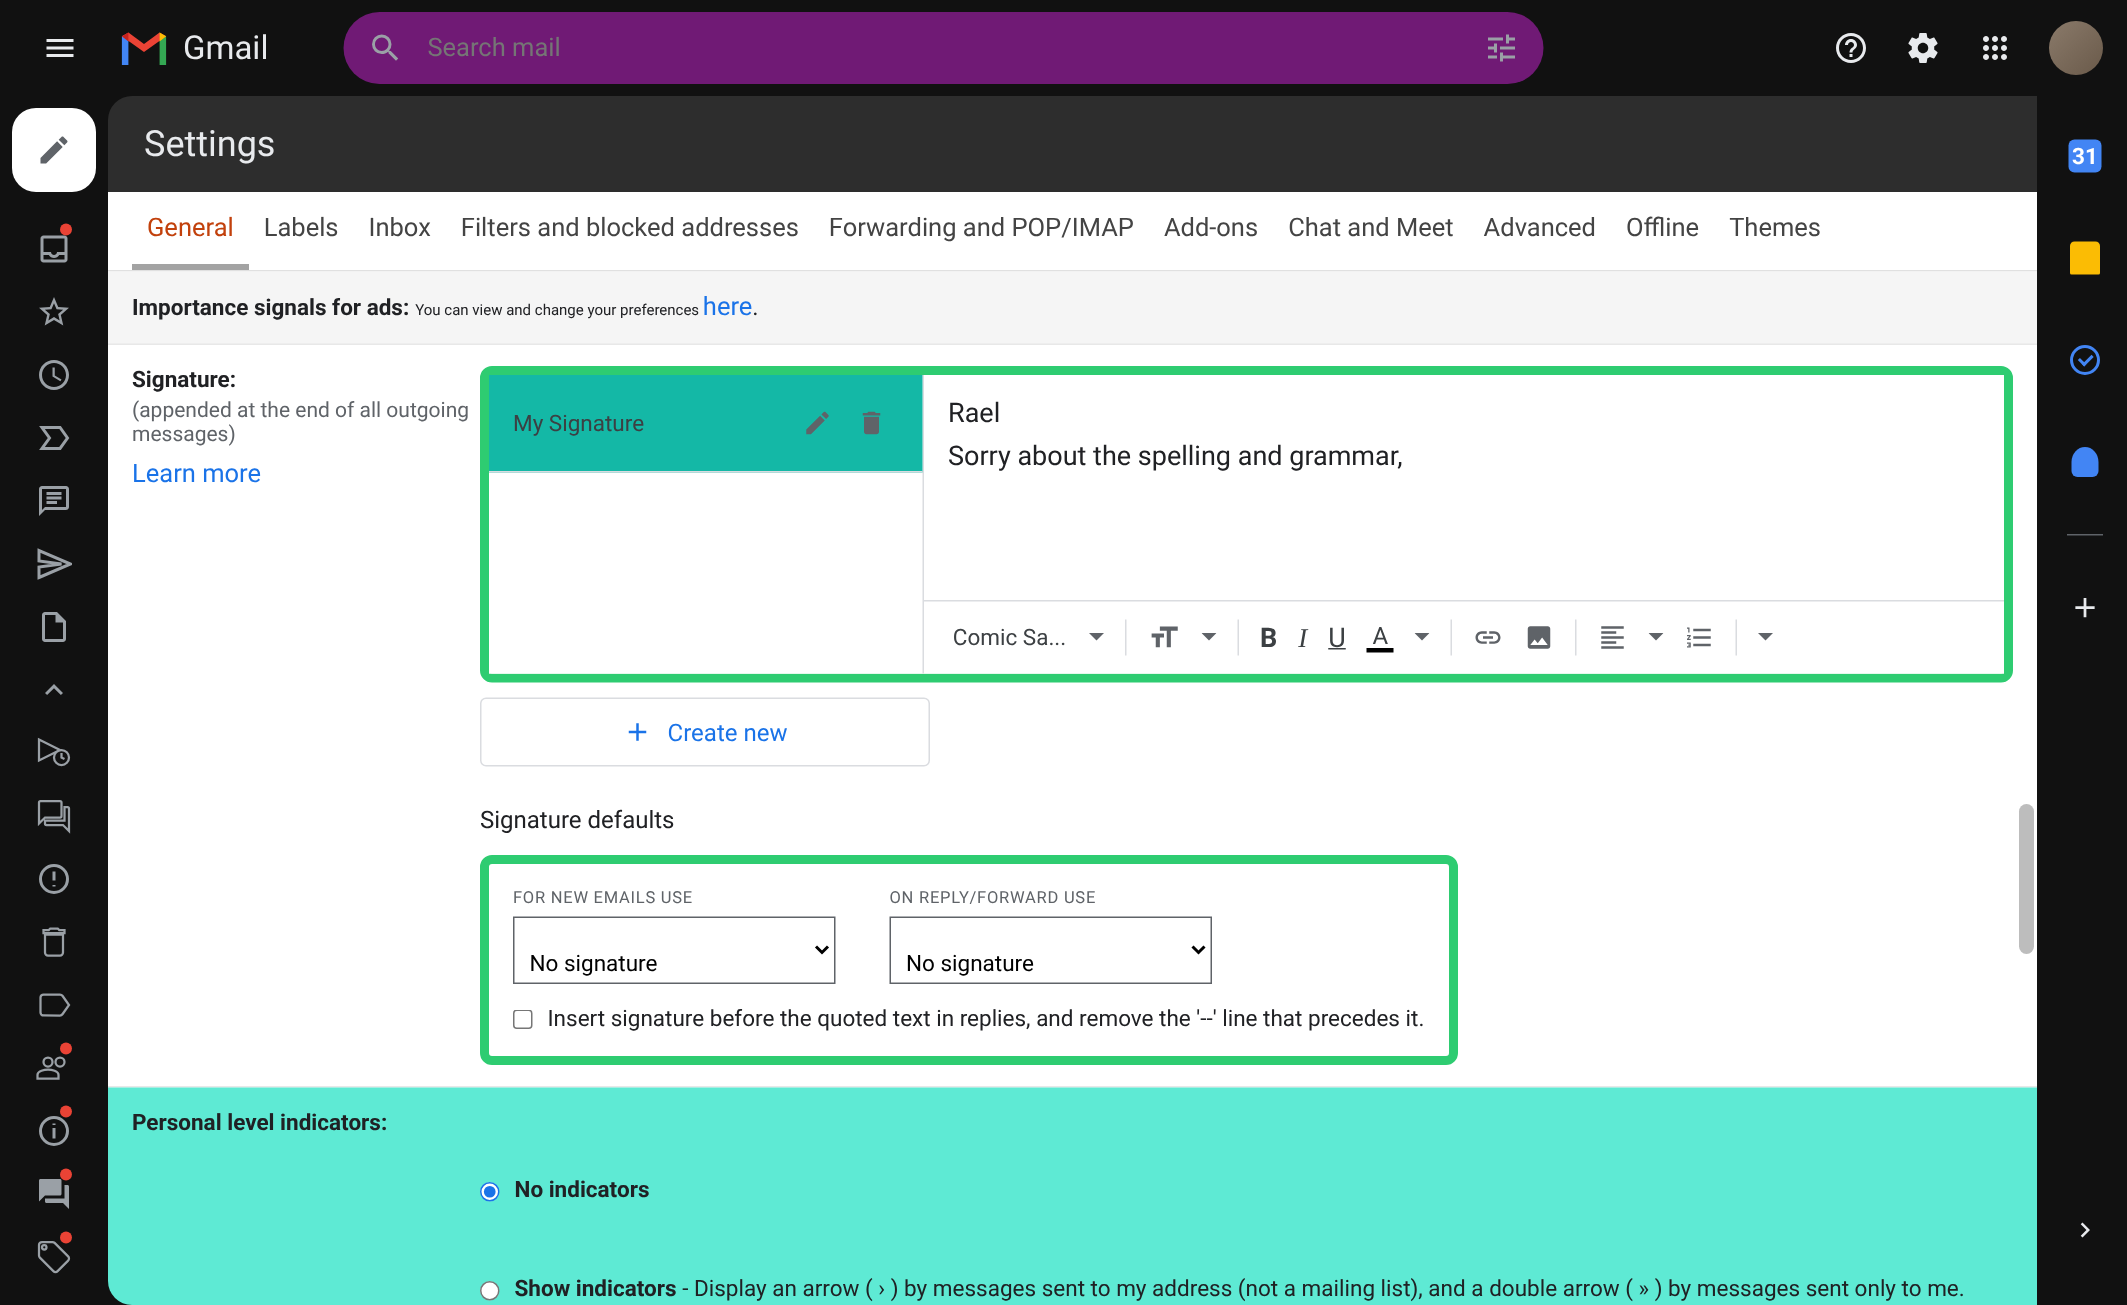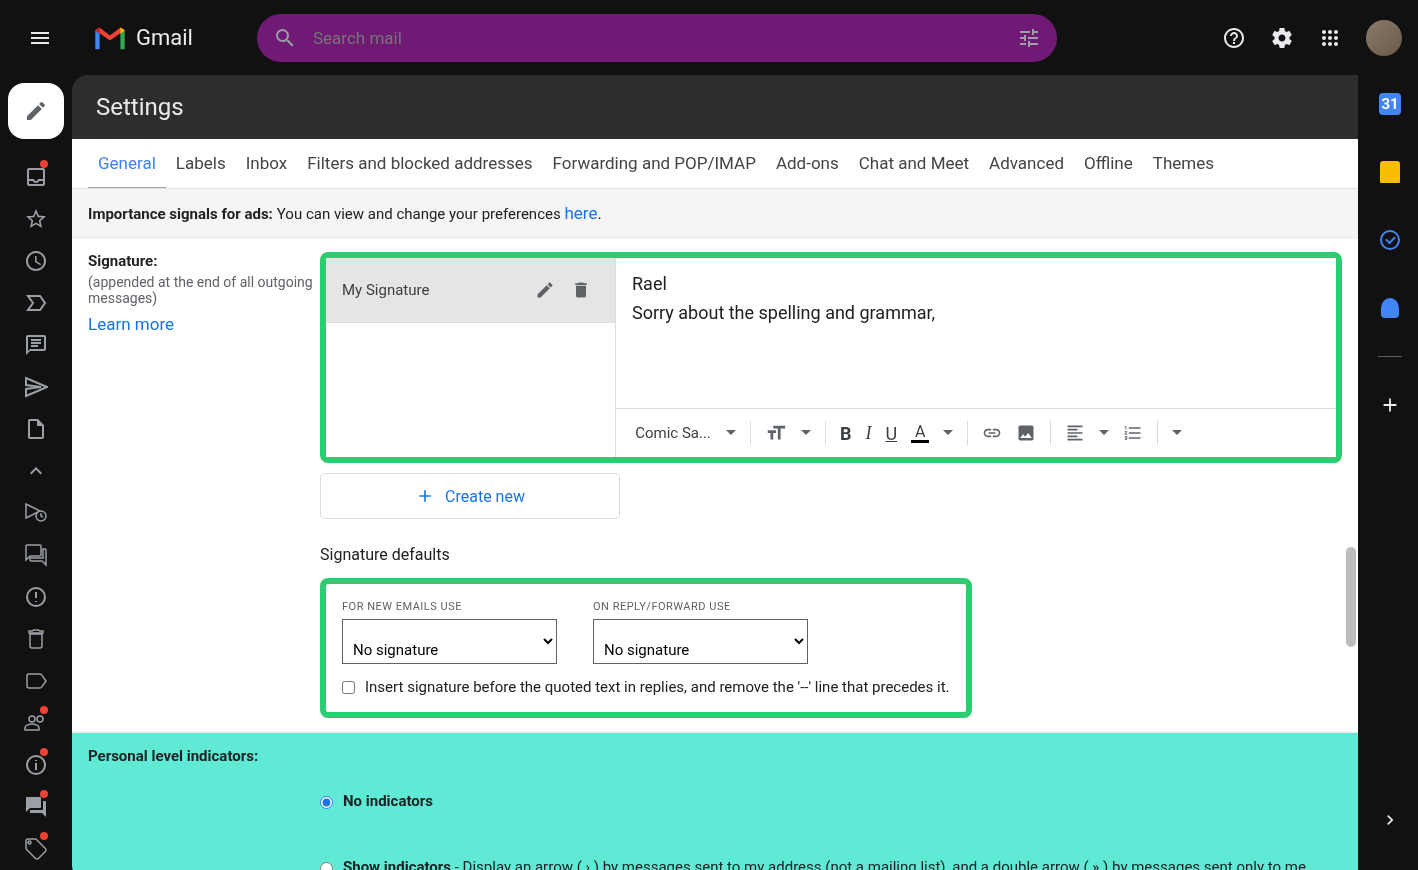--- a/index.html
+++ b/index.html
@@ -12,25 +12,25 @@
     body {
       background: #111111;
       width: 1418px;
       height: 870px;
       overflow: hidden;
       color: #e8eaed;
     }
     
     
     .top-header {
-      height: 75px;
+      height: 64px;
       display: flex;
       align-items: center;
       padding: 0 16px;
-      gap: 24px;
+      gap: 10px;
     }
     
     .menu-icon {
       width: 48px;
       height: 48px;
       display: flex;
       align-items: center;
       justify-content: center;
       border-radius: 50%;
       cursor: pointer;
@@ -196,22 +196,22 @@
     
     .tab {
       padding: 14px 10px;
       font-size: 17px;
       color: #444;
       cursor: pointer;
       white-space: nowrap;
     }
     
     .tab.active {
-      color: #3b82f6;
-      border-bottom: 1px solid #a3a3a3;
+      color: #c2410c;
+      border-bottom: 4px solid #a3a3a3;
     }
     
     
     .settings-section {
       padding: 14px 16px;
       display: flex;
       border-bottom: 1px solid #e8e8e8;
       background: #f5f5f5;
     }
     
@@ -262,21 +262,21 @@
     .signature-list {
       width: 290px;
       border-right: 1px solid #dadce0;
       background: #fff;
     }
     
     .signature-list-item {
       padding: 14px 16px;
       display: flex;
       align-items: center;
-      background: #e5e5e5;
+      background: #14b8a6;
       border-bottom: 1px solid #dadce0;
     }
     
     .signature-name {
       flex: 1;
       font-size: 15px;
       color: #3c4043;
     }
     
     .signature-action-icon {
@@ -693,21 +693,21 @@
         <div class="tab">Forwarding and POP/IMAP</div>
         <div class="tab">Add-ons</div>
         <div class="tab">Chat and Meet</div>
         <div class="tab">Advanced</div>
         <div class="tab">Offline</div>
         <div class="tab">Themes</div>
       </div>
 
       <div class="settings-section" style="display:block;">
         <span class="section-label-title">Importance signals for ads:</span>
-        <span style="font-size:15px; color:#202124;">You can view and change your preferences </span><a class="learn-more">here</a><span>.</span>
+        <span style="font-size:10px; color:#202124;">You can view and change your preferences </span><a class="learn-more">here</a><span>.</span>
       </div>
 
       <div class="settings-section white">
         <div class="section-label">
           <div class="section-label-title">Signature:</div>
           <div class="section-label-desc">(appended at the end of all outgoing messages)</div>
           <a class="learn-more" style="display:inline-block;margin-top:8px;">Learn more</a>
         </div>
         <div class="section-content">
           <div class="highlight-box">

